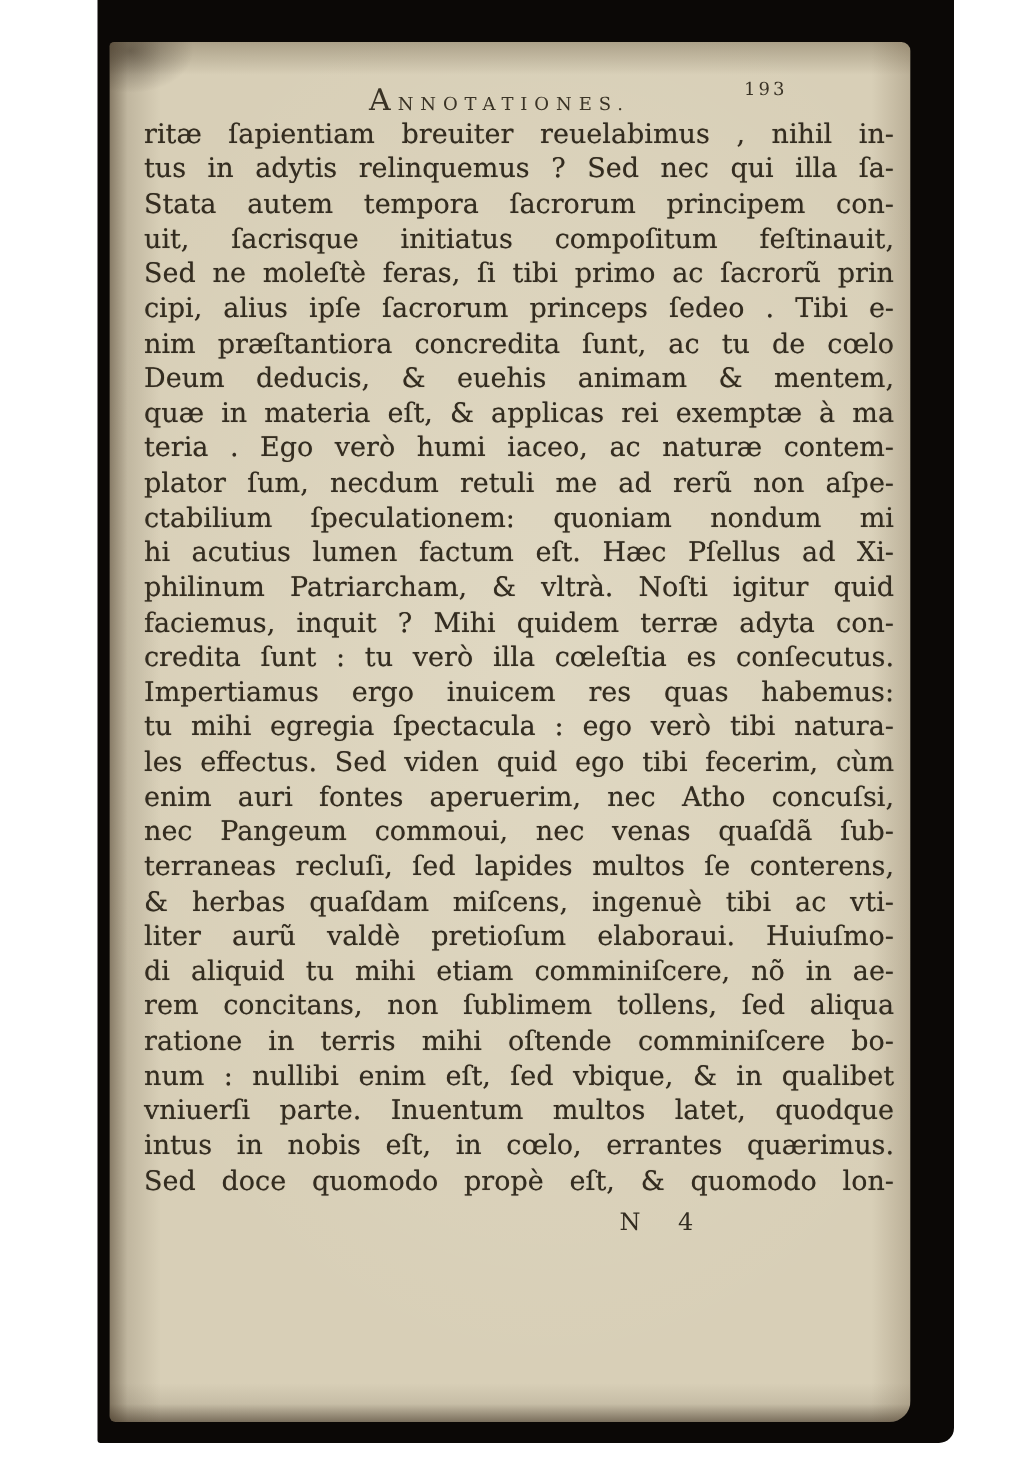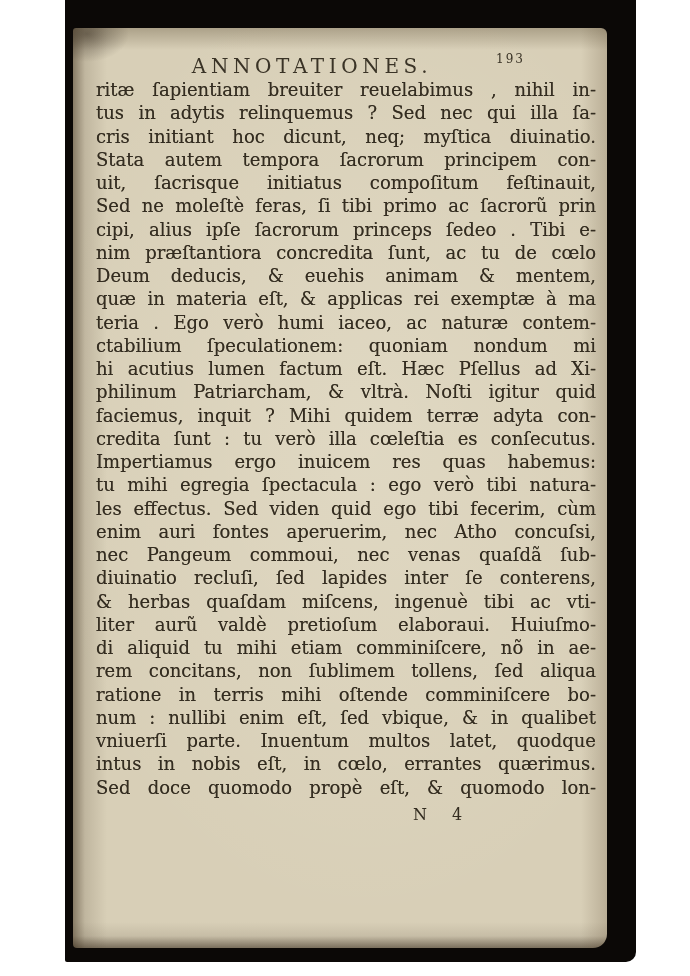--- a/index.html
+++ b/index.html
@@ -29,22 +29,22 @@
       linear-gradient(0deg, rgba(45,32,18,0.55) 0px, rgba(45,32,18,0.10) 12px, rgba(45,32,18,0) 26px),
       linear-gradient(180deg, rgba(70,55,30,0.30) 0px, rgba(70,55,30,0) 22px),
       radial-gradient(420px 600px at 55% 45%, rgba(255,252,240,0.20), rgba(0,0,0,0) 80%),
       #d8cfb7;
     color:#332c20;
   }
   .header-row{
     position:absolute;top:22px;left:23px;width:500px;height:28px;
   }
   .running-title{
-    display:block;position:absolute;left:216px;top:4px;transform:translateX(-50%);
-    font-size:20px;letter-spacing:4.6px;white-space:nowrap;
+    display:block;position:absolute;left:237px;top:4px;transform:translateX(-50%);
+    font-size:12px;letter-spacing:4.6px;white-space:nowrap;
     color:#3a3326;
   }
   .running-title::first-letter{
     font-size:20px;
   }
   .page-number{
     position:absolute;left:400px;top:2px;font-size:12px;letter-spacing:2px;
     color:#3a3326;
   }
   .text-block{
@@ -77,40 +77,40 @@
     <div class="paper">
 
       <div class="header-row">
         <span class="running-title">ANNOTATIONES.</span>
         <span class="page-number">193</span>
       </div>
 
       <div class="text-block">
         <div class="line">ritæ ſapientiam breuiter reuelabimus , nihil in-</div>
         <div class="line">tus in adytis relinquemus ? Sed nec qui illa ſa-</div>
-        <div class="line">cris initiant hoc dicunt, neq; myſtica diuinatio.</div>
         <div class="line">Stata autem tempora ſacrorum principem con-</div>
         <div class="line">uit, ſacrisque initiatus compoſitum feſtinauit,</div>
         <div class="line">Sed ne moleſtè feras, ſi tibi primo ac ſacrorũ prin</div>
         <div class="line">cipi, alius ipſe ſacrorum princeps ſedeo . Tibi e-</div>
         <div class="line">nim præſtantiora concredita ſunt, ac tu de cœlo</div>
         <div class="line">Deum deducis, &amp; euehis animam &amp; mentem,</div>
         <div class="line">quæ in materia eſt, &amp; applicas rei exemptæ à ma</div>
         <div class="line">teria . Ego verò humi iaceo, ac naturæ contem-</div>
+        <div class="line">plator ſum, necdum retuli me ad rerũ non aſpe-</div>
         <div class="line">ctabilium ſpeculationem: quoniam nondum mi</div>
         <div class="line">hi acutius lumen factum eſt. Hæc Pſellus ad Xi-</div>
         <div class="line">philinum Patriarcham, &amp; vltrà. Noſti igitur quid</div>
         <div class="line">faciemus, inquit ? Mihi quidem terræ adyta con-</div>
         <div class="line">credita ſunt : tu verò illa cœleſtia es conſecutus.</div>
         <div class="line">Impertiamus ergo inuicem res quas habemus:</div>
         <div class="line">tu mihi egregia ſpectacula : ego verò tibi natura-</div>
         <div class="line">les effectus. Sed viden quid ego tibi fecerim, cùm</div>
         <div class="line">enim auri fontes aperuerim, nec Atho concuſsi,</div>
         <div class="line">nec Pangeum commoui, nec venas quaſdã ſub-</div>
-        <div class="line">diuinatio recluſi, ſed lapides inter ſe conterens,</div>
+        <div class="line">terraneas recluſi, ſed lapides multos ſe conterens,</div>
         <div class="line">&amp; herbas quaſdam miſcens, ingenuè tibi ac vti-</div>
         <div class="line">liter aurũ valdè pretioſum elaboraui. Huiuſmo-</div>
         <div class="line">di aliquid tu mihi etiam comminiſcere, nõ in ae-</div>
         <div class="line">rem concitans, non ſublimem tollens, ſed aliqua</div>
         <div class="line">ratione in terris mihi oſtende comminiſcere bo-</div>
         <div class="line">num : nullibi enim eſt, ſed vbique, &amp; in qualibet</div>
         <div class="line">vniuerſi parte. Inuentum multos latet, quodque</div>
         <div class="line">intus in nobis eſt, in cœlo, errantes quærimus.</div>
         <div class="line">Sed doce quomodo propè eſt, &amp; quomodo lon-</div>
 

